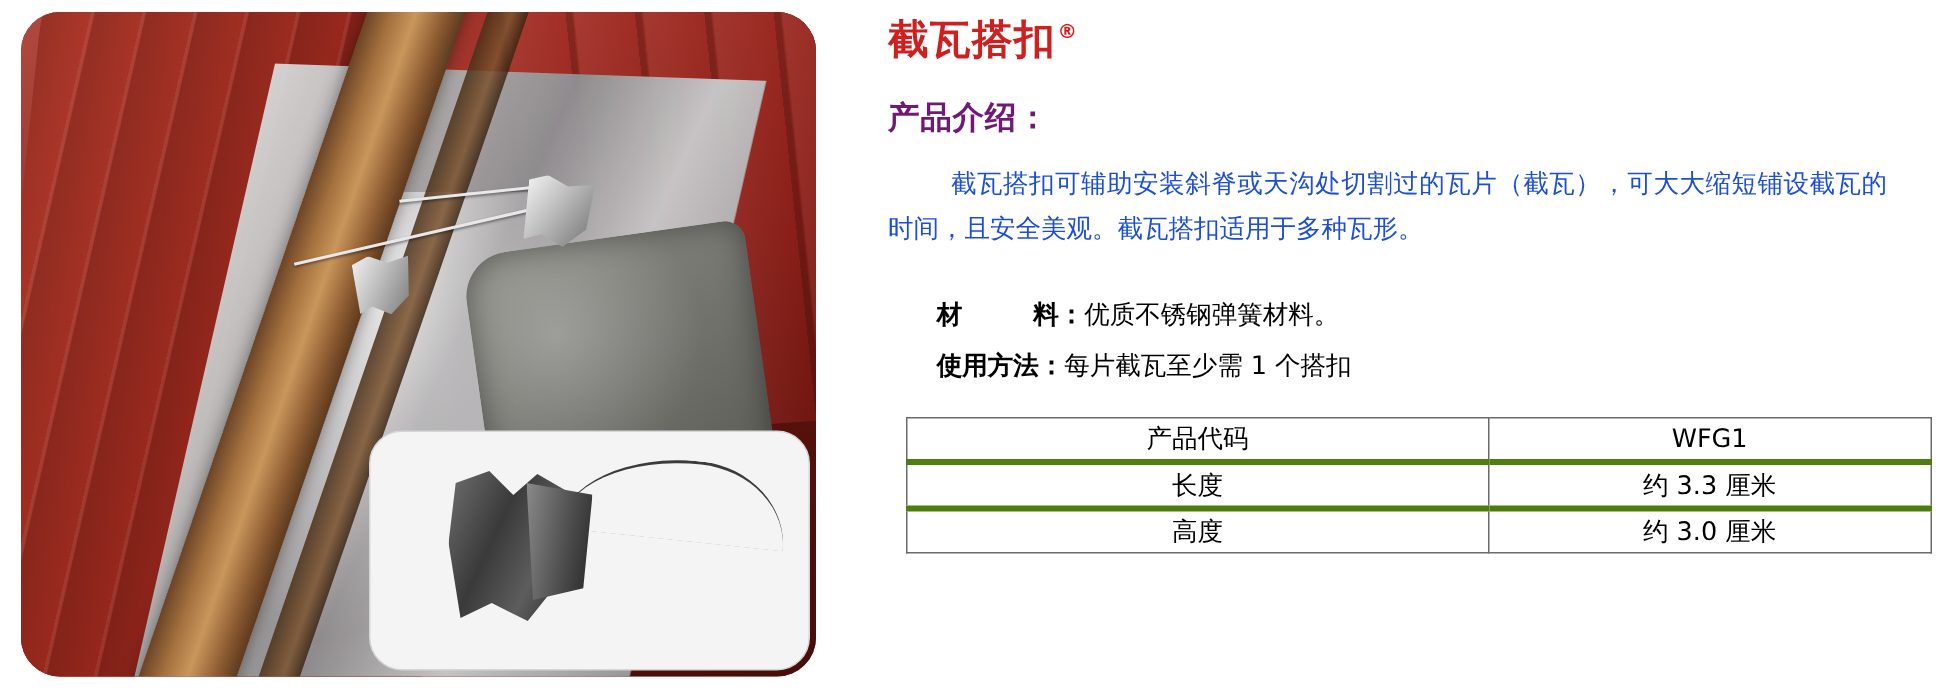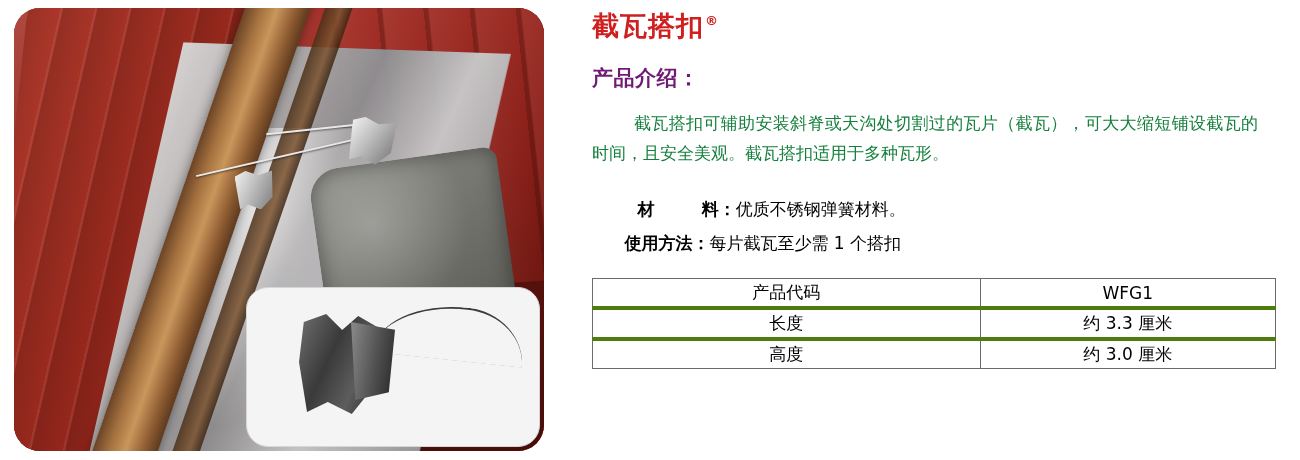--- a/index.html
+++ b/index.html
@@ -226,39 +226,39 @@
     letter-spacing: 0.5px;
   }
   .body-text {
     position: absolute;
     left: 0;
     top: 108px;
     width: 666px;
     font-family: "DejaVu Sans", "Liberation Sans", sans-serif;
     font-size: 17px;
     line-height: 30px;
-    color: #15803d;
+    color: #1d4ed8;
     text-indent: 42px;
     text-align: justify;
   }
   .spec-line {
     position: absolute;
     font-family: "DejaVu Sans", "Liberation Sans", sans-serif;
     font-size: 17px;
     color: #000;
     white-space: pre;
   }
   .spec-line .lbl { font-weight: bold; }
-  .spec-mat { left: 13px; top: 178px; }
+  .spec-mat { left: 0; top: 178px; }
   .spec-use { left: 0; top: 212px; }
 
   
   .spec-table {
     position: absolute;
-    left: 0;
+    left: 12px;
     top: 278px;
     width: 684px;
     border-collapse: collapse;
     font-family: "DejaVu Sans", "Liberation Sans", sans-serif;
     font-size: 17px;
   }
   .spec-table tr { height: 28px; }
   .spec-table td {
     border-top: 4px solid #4d7c0f;
     border-bottom: 1px solid #6b6b6b;

